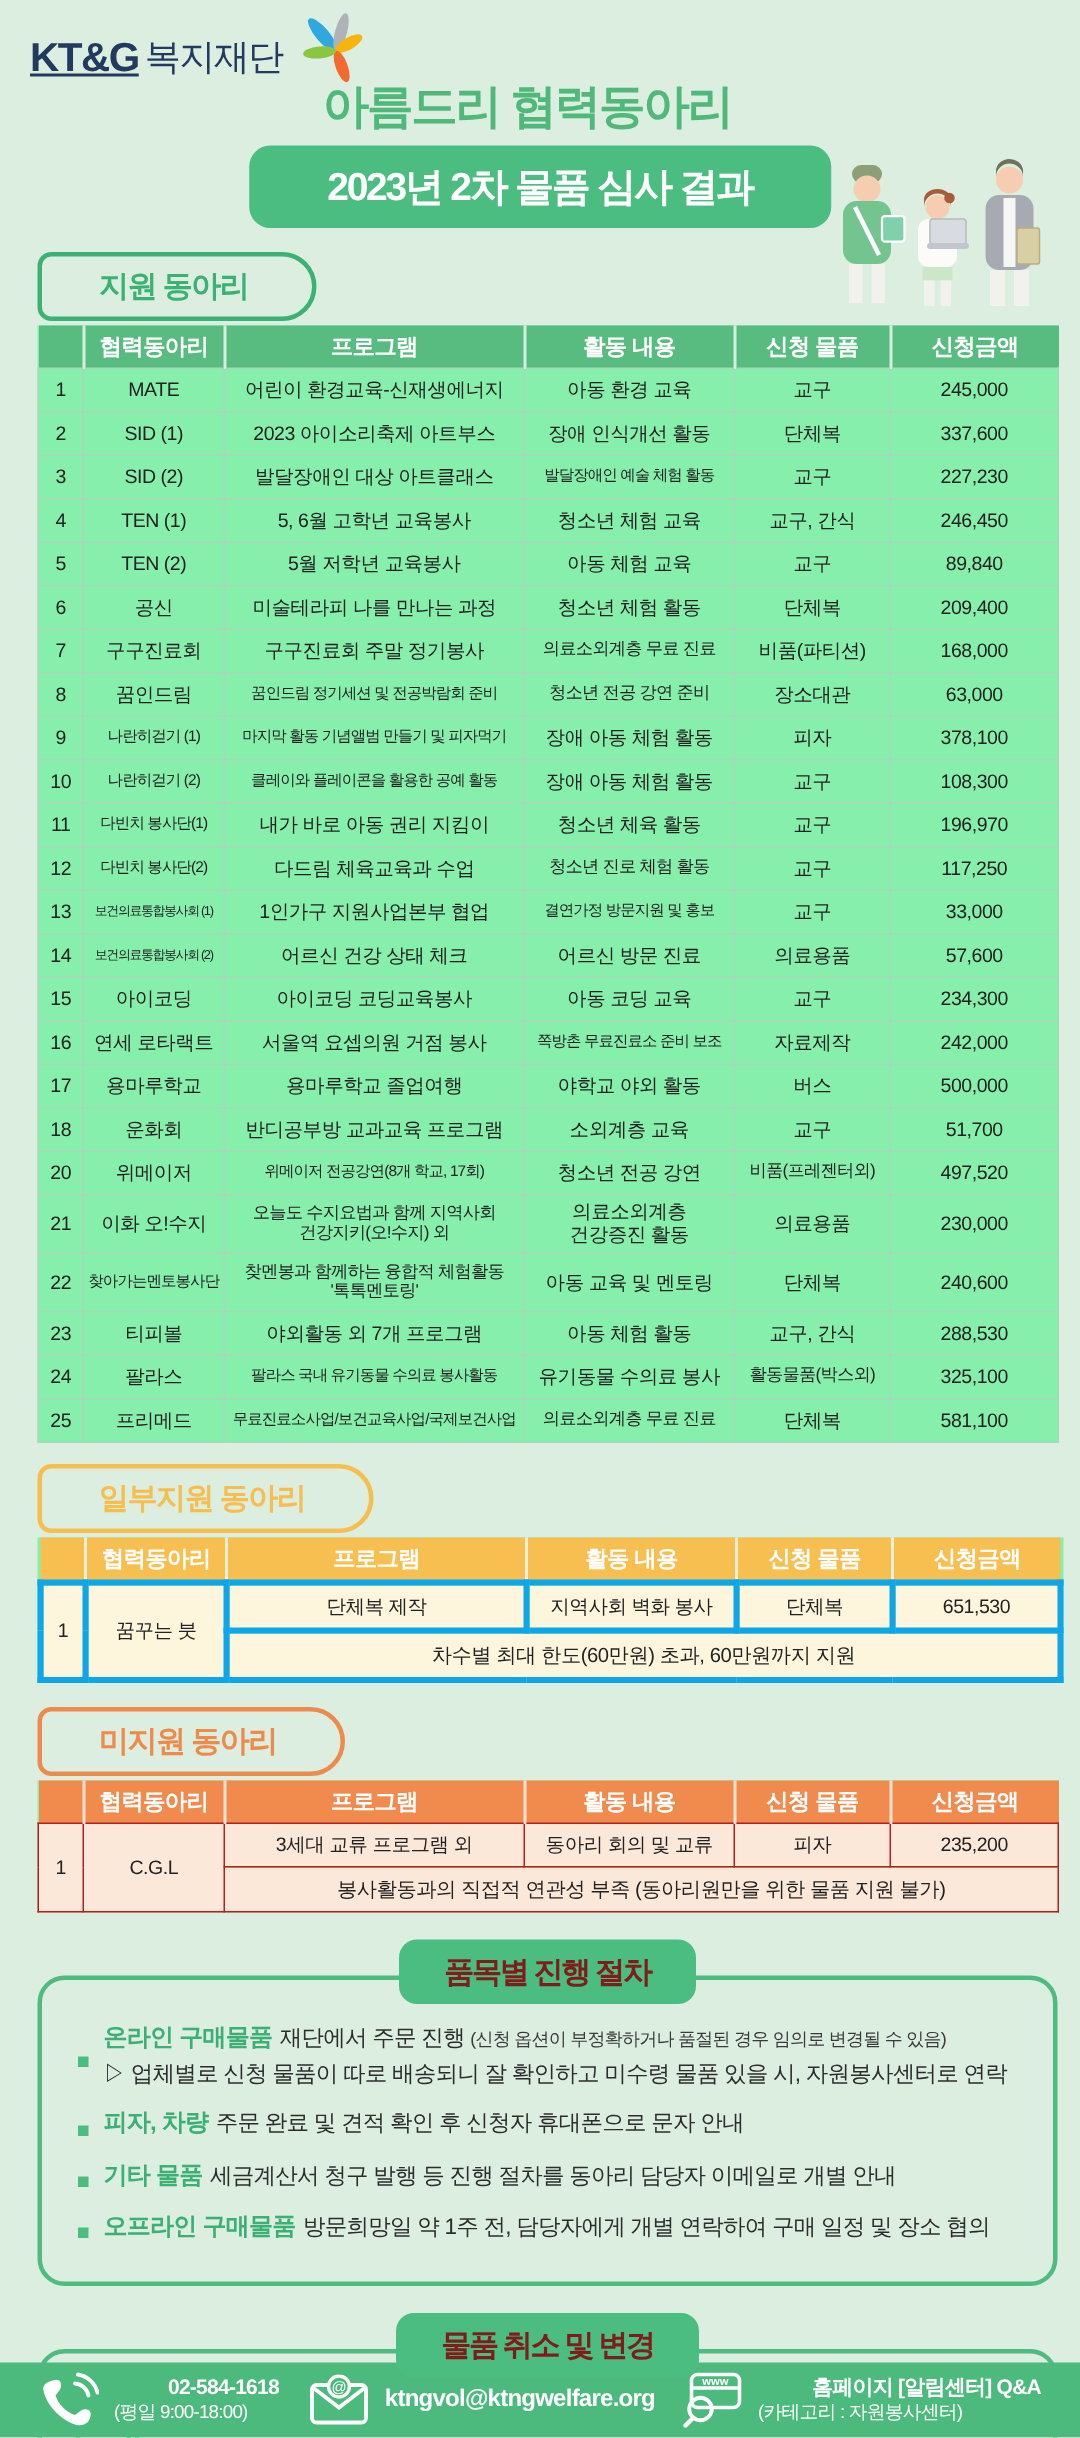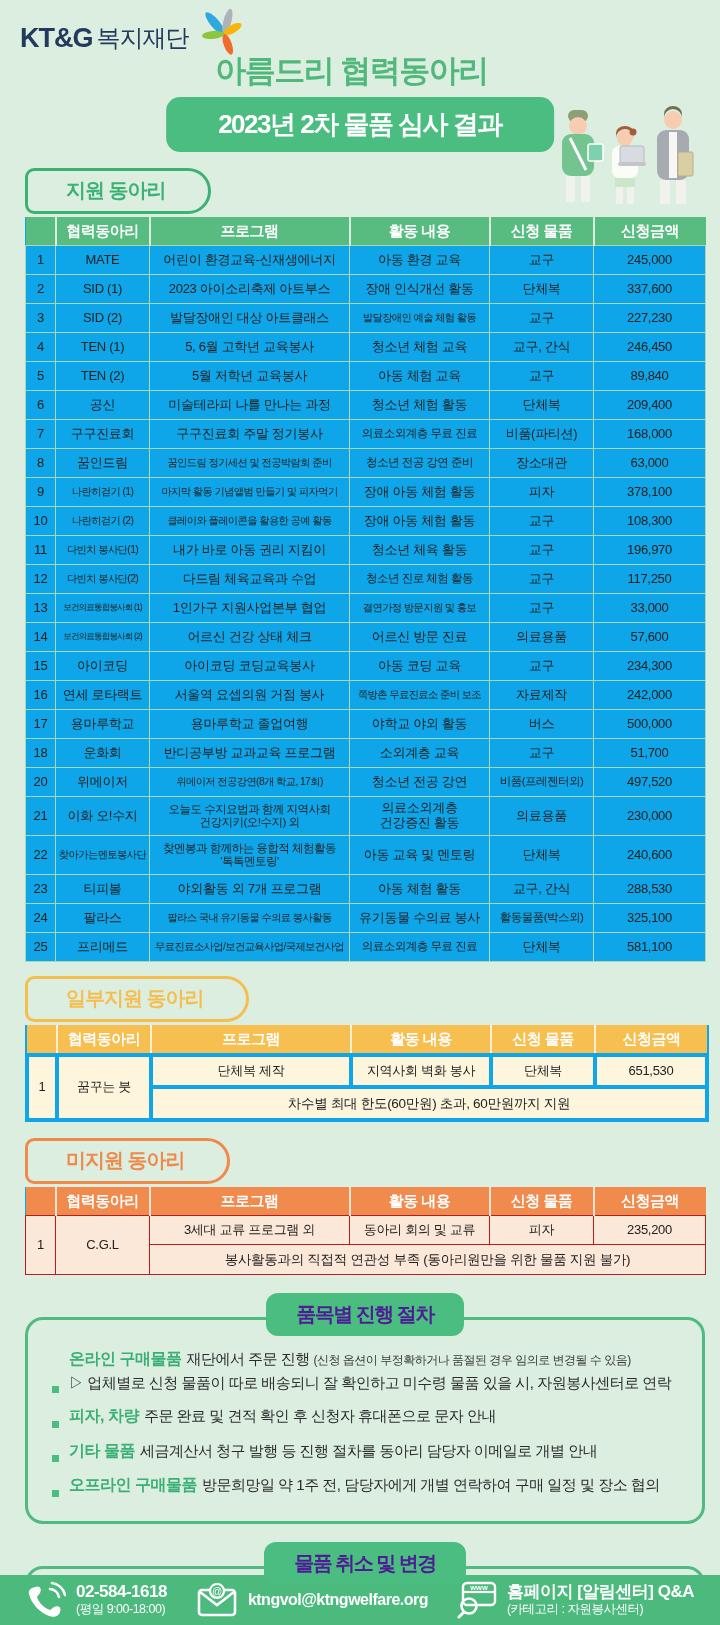--- a/index.html
+++ b/index.html
@@ -3,81 +3,81 @@
 <meta charset="utf-8">
 <style>
   html,body{margin:0;padding:0;}
   body{width:720px;height:1625px;font-family:"Liberation Sans",sans-serif;}
   .page{position:relative;width:720px;height:1625px;background:#DBEEE0;overflow:hidden;}
   .wrap{padding:0 15px 0 25px;}
 
   
   .top{position:relative;height:168px;}
   .logo{position:absolute;left:20px;top:22px;display:flex;align-items:flex-end;gap:4px;}
-  .logo .brand{font-size:27px;font-weight:bold;color:#223A5E;letter-spacing:-1px;}
+  .logo .brand{font-size:27px;font-weight:bold;color:#223A5E;letter-spacing:-1px;text-decoration:underline;}
   .logo .org{font-size:24px;color:#223A5E;letter-spacing:-1px;}
   .pinwheel{position:absolute;left:198px;top:8px;}
   .main-title{position:absolute;left:0;right:17px;top:50px;text-align:center;
     font-size:31px;font-weight:bold;color:#4FB87A;letter-spacing:-1.5px;}
   .badge{position:absolute;left:50%;transform:translateX(-50%);top:97px;background:#4CBD80;
     color:#fff;font-weight:bold;font-size:26px;letter-spacing:-1.5px;border-radius:14px;
     padding:10px 52px;white-space:nowrap;}
   .people{position:absolute;right:8px;top:96px;}
 
   
   .tab{width:fit-content;border:3px solid;border-radius:12px 30px 30px 12px;
     padding:6px 42px 7px 38px;font-size:20px;font-weight:bold;letter-spacing:-1px;
     background:transparent;margin-bottom:3px;}
   .tab.green{color:#3BB273;border-color:#3BB273;}
   .tab.yellow{color:#F6BE4F;border-color:#F6BE4F;margin-top:14px;}
   .tab.orange{color:#EF8A4D;border-color:#EF8A4D;margin-top:16px;}
 
   
-  table{border-collapse:collapse;width:680px;table-layout:fixed;background:#0ea5e9;}
+  table{border-collapse:collapse;width:680px;table-layout:fixed;background:#86efac;}
   col.c0{width:30px;}col.c1{width:94px;}col.c2{width:200px;}
   col.c3{width:140px;}col.c4{width:104px;}col.c5{width:112px;}
   th{height:26px;font-size:15px;font-weight:bold;color:#fff;letter-spacing:-0.5px;padding:1px 2px;}
   th + th{border-left:2px solid rgba(255,255,255,.75);}
   td{height:26px;font-size:13px;color:#222;text-align:center;vertical-align:middle;
     padding:1px 2px;letter-spacing:-0.3px;white-space:pre-line;overflow:hidden;line-height:1.15;}
   tr.tall td{height:36px;}
   td.s{font-size:11.5px;letter-spacing:-0.5px;}
   td.xs{font-size:10.3px;letter-spacing:-0.6px;}
   td.xxs{font-size:8.6px;letter-spacing:-0.9px;}
   .t-green th{background:#58BC81;}
   .t-green td{border:1px solid #A8D8B9;}
   .t-yellow th{background:#F7BE50;}
   .t-yellow td{border:4px solid #0ea5e9;background:#FEF5DD;}
   .t-orange th{background:#F08A4D;}
   .t-orange td{border:1px solid #b91c1c;background:#FCE8D9;}
   td.note{font-size:13.5px;height:27px;}
 
   
   .pill{position:relative;z-index:2;width:fit-content;margin:0 auto -19px auto;background:#4CBD80;
-    color:#4c1d95;font-size:20px;font-weight:bold;letter-spacing:-1.5px;border-radius:12px;padding:8px 30px;}
+    color:#7f1d1d;font-size:20px;font-weight:bold;letter-spacing:-1.5px;border-radius:12px;padding:8px 30px;}
   .panel{border:3px solid #4FBB80;border-radius:18px;padding:28px 16px 12px 16px;}
   .panel-top{margin-top:18px;}
-  .proc-item{display:flex;align-items:flex-end;margin-bottom:12px;}
+  .proc-item{display:flex;align-items:center;margin-bottom:12px;}
   .sq{flex:none;width:7px;height:7px;background:#4CBD80;margin:7px 10px 0 8px;}
   .proc-text{font-size:15px;color:#2c2c2c;letter-spacing:-0.5px;line-height:1.4;}
   .lead{color:#3BAF74;font-weight:bold;font-size:16px;margin-right:5px;}
   .sub{font-size:12px;color:#3a3a3a;}
   .extra{margin-top:2px;}
   .extra:empty{display:none;}
   .sub:empty{display:none;}
 
   .chg-item{display:flex;align-items:center;gap:14px;margin-bottom:12px;}
   .chg-icon{flex:none;width:54px;text-align:center;}
   .chg-text{font-size:14.5px;color:#2c2c2c;letter-spacing:-0.5px;line-height:1.55;}
 
   
   .footer{position:absolute;left:0;right:0;bottom:0;height:50px;background:#4CBA7D;
     display:flex;align-items:center;justify-content:space-between;padding:0 26px;color:#fff;}
   .f-group{display:flex;align-items:center;gap:10px;}
-  .f-main{font-size:17px;font-weight:bold;letter-spacing:-0.5px;line-height:1.15;}
+  .f-main{font-size:14px;font-weight:bold;letter-spacing:-0.5px;line-height:1.15;margin-left:36px;}
   .f-sub{font-size:12.5px;font-weight:normal;letter-spacing:-0.5px;}
   .f-email{font-size:16px;font-weight:bold;letter-spacing:-0.5px;}
 </style>
 </head>
 <body>
 
 <div class="page">
 
   <div class="top">
     <div class="logo">

